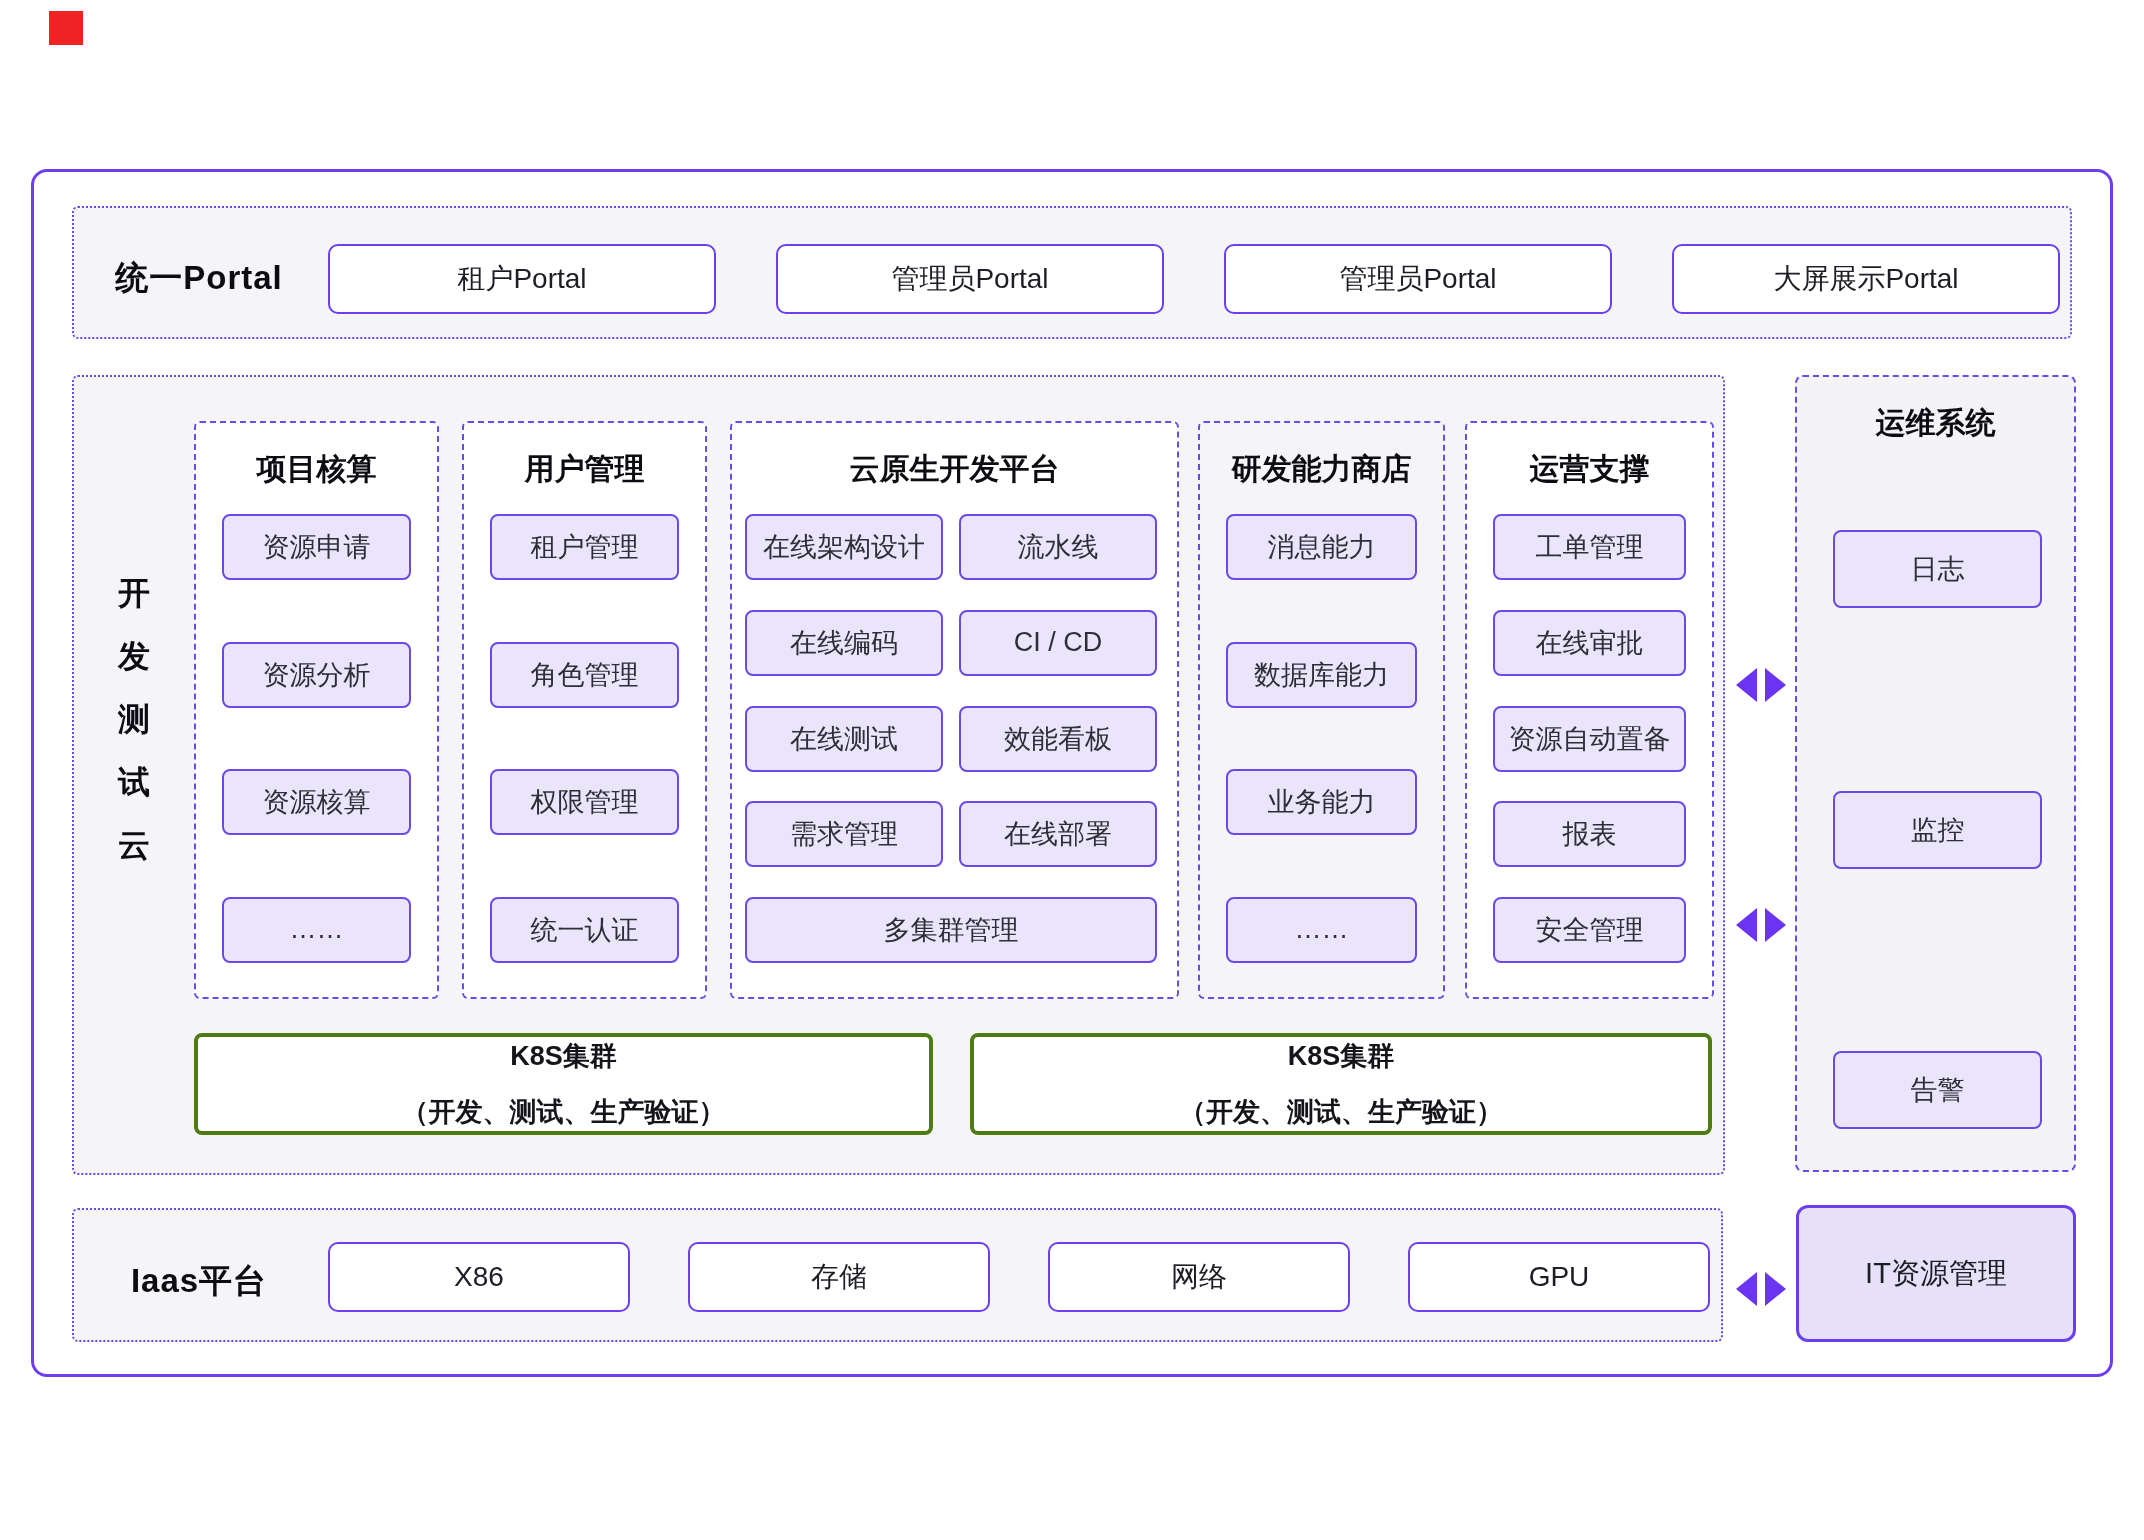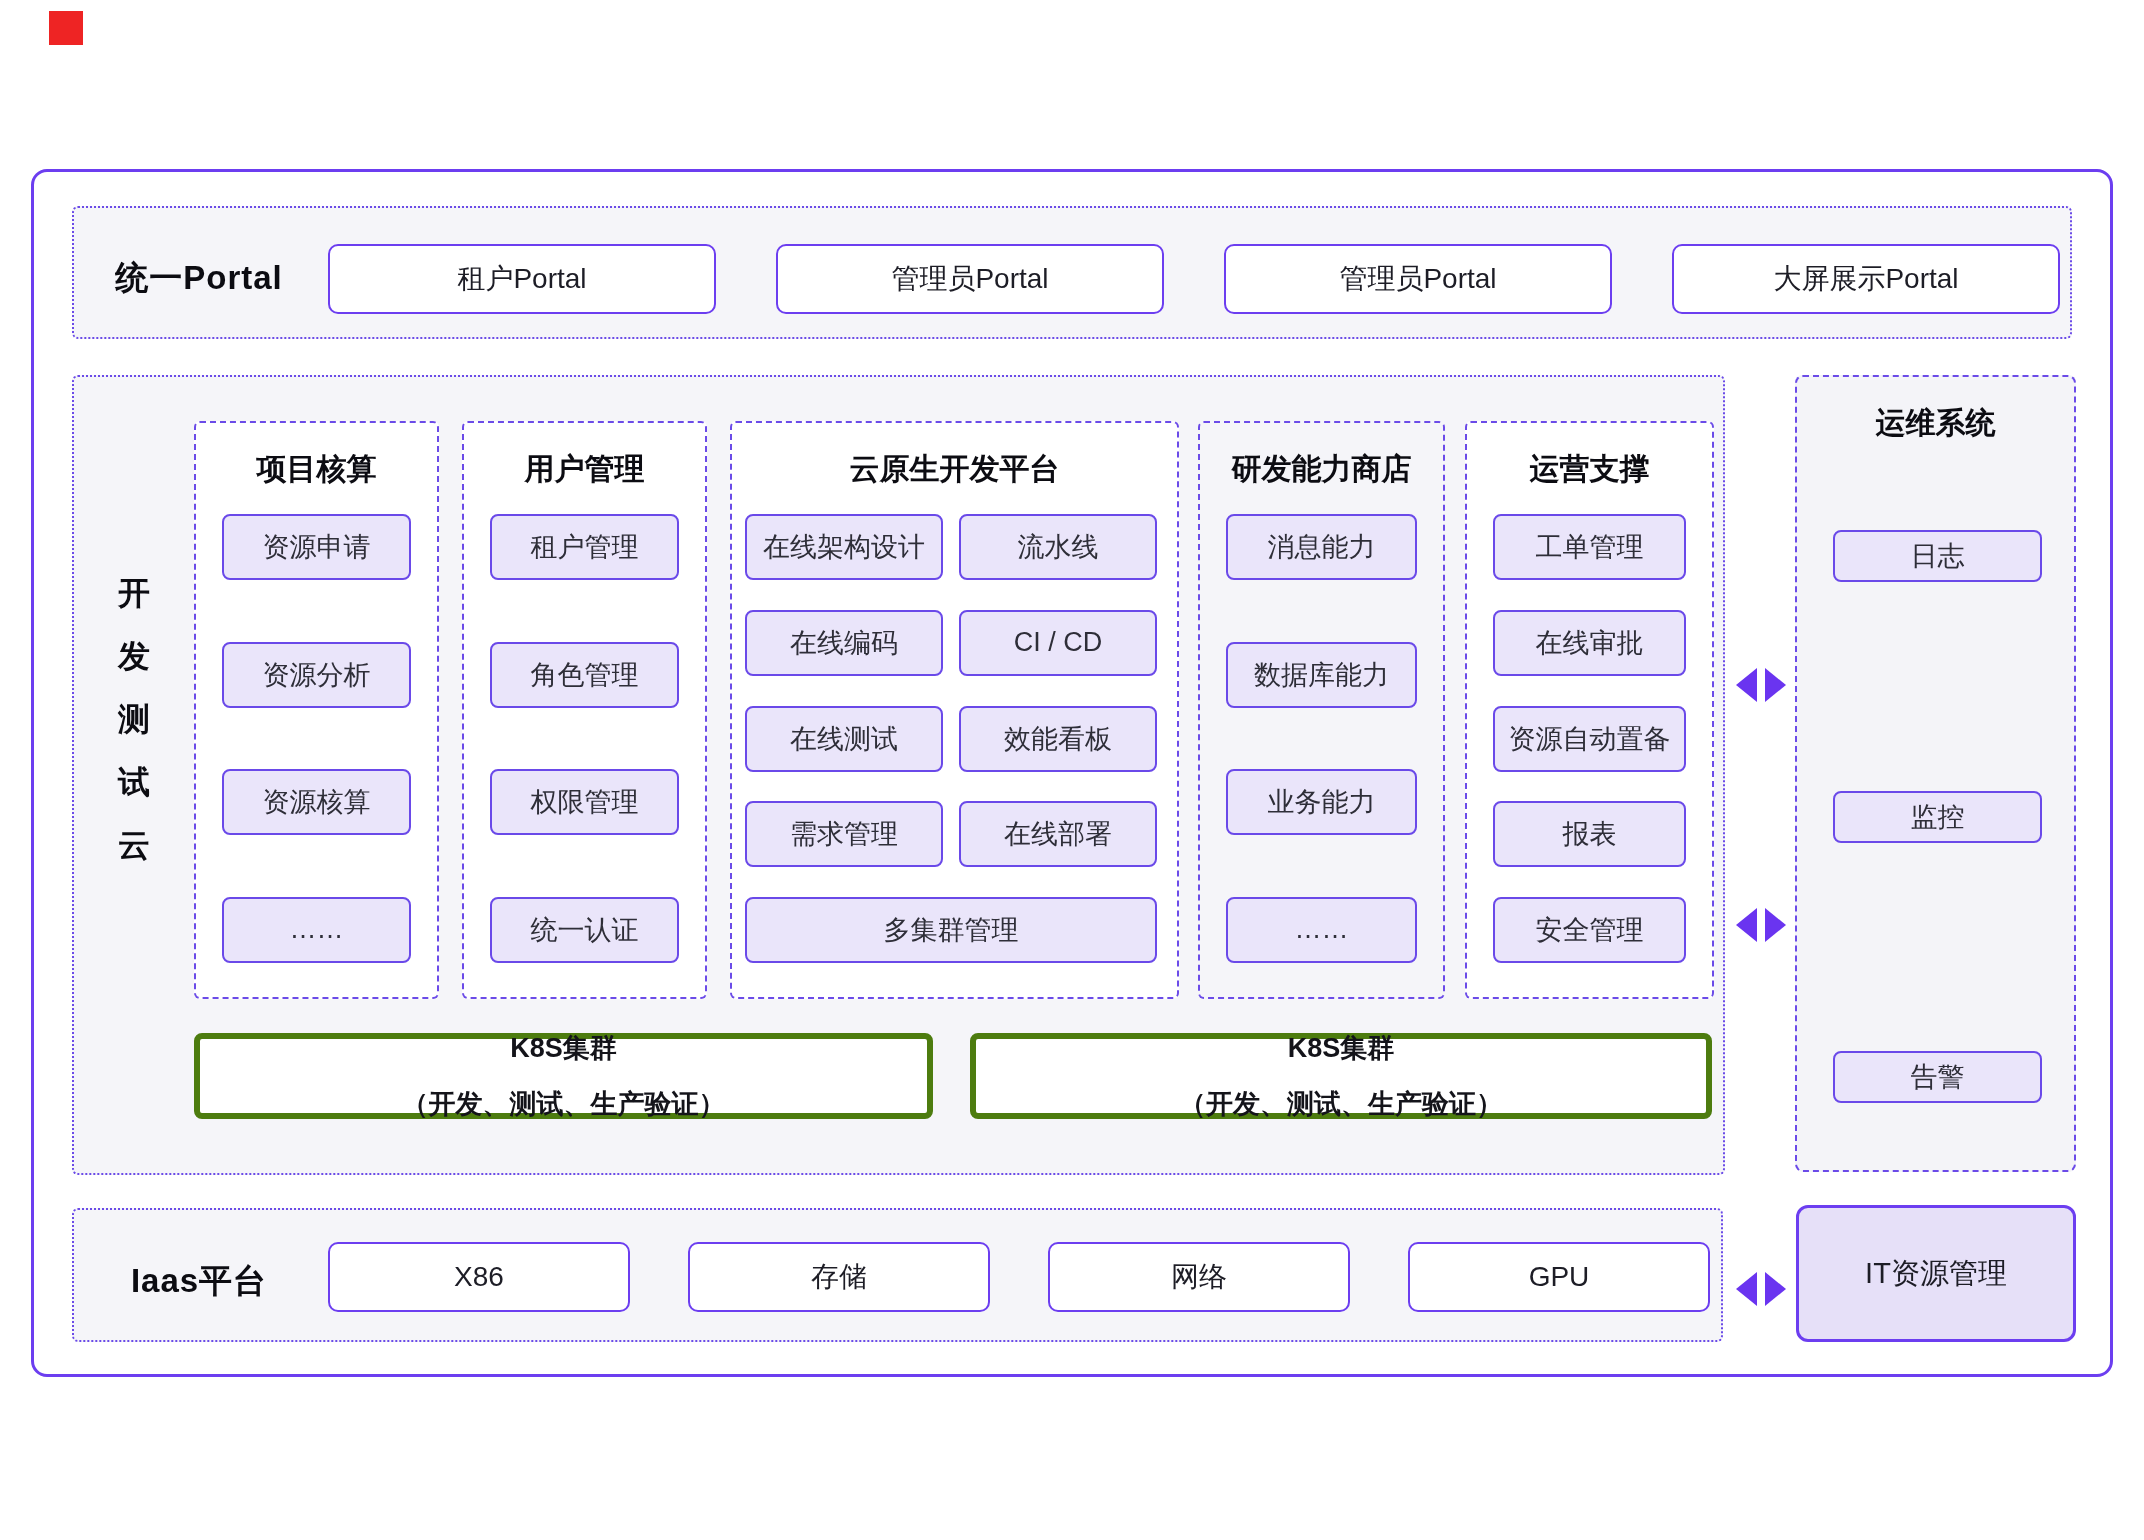--- a/index.html
+++ b/index.html
@@ -33,27 +33,27 @@
   .col-title{position:absolute;top:26px;left:0;right:0;text-align:center;
              font-size:30px;font-weight:bold;color:#0c0c12;}
   .chips{position:absolute;top:91px;bottom:34px;left:26px;right:26px;
          display:flex;flex-direction:column;justify-content:space-between;}
   .chips-wide{left:13px;right:20px;}
   .chip{height:66px;background:#eae5fa;border:2px solid #6a49e9;border-radius:8px;
         display:flex;align-items:center;justify-content:center;font-size:27px;color:#2e2e38;box-sizing:border-box;}
   .chip-row{display:flex;gap:16px;}
   .chip-row .chip{flex:1;}
 
-  .k8s{position:absolute;top:656px;height:86px;background:#ffffff;border:6px solid #4d7c0f;
+  .k8s{position:absolute;top:656px;height:102px;background:#ffffff;border:4px solid #4d7c0f;
        border-radius:8px;display:flex;flex-direction:column;align-items:center;justify-content:center;
        gap:20px;font-size:27px;font-weight:bold;color:#14141a;box-sizing:border-box;}
 
   .ops-col{position:absolute;left:1795px;top:375px;width:281px;height:797px;background:#f4f4f8;
            border:2px dashed #6b4be8;border-radius:8px;box-sizing:border-box;}
-  .ops-chip{position:absolute;left:36px;width:209px;height:52px;}
+  .ops-chip{position:absolute;left:36px;width:209px;height:78px;}
 
   .itbox{position:absolute;left:1796px;top:1205px;width:280px;height:137px;background:#e6e0f8;
          border:3px solid #6c3ef0;border-radius:12px;display:flex;align-items:center;justify-content:center;
          font-size:29px;color:#1d1d26;box-sizing:border-box;}
 
   .arrows{position:absolute;left:1736px;width:50px;height:34px;display:flex;justify-content:space-between;}
   .tri{width:0;height:0;border-top:17px solid transparent;border-bottom:17px solid transparent;}
   .tri-left{border-right:21px solid #6a34f0;}
   .tri-right{border-left:21px solid #6a34f0;}
 </style>

